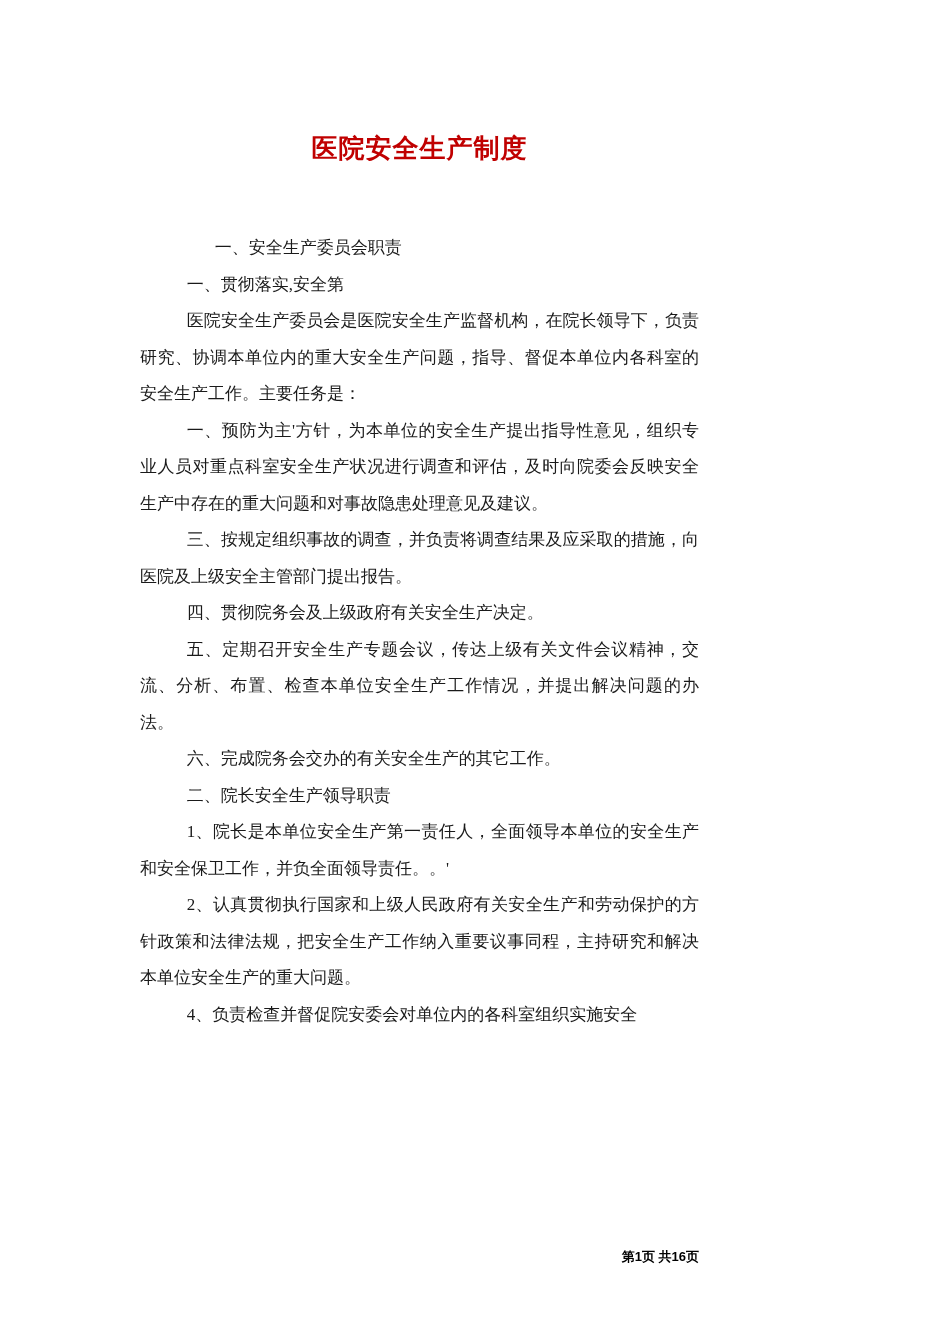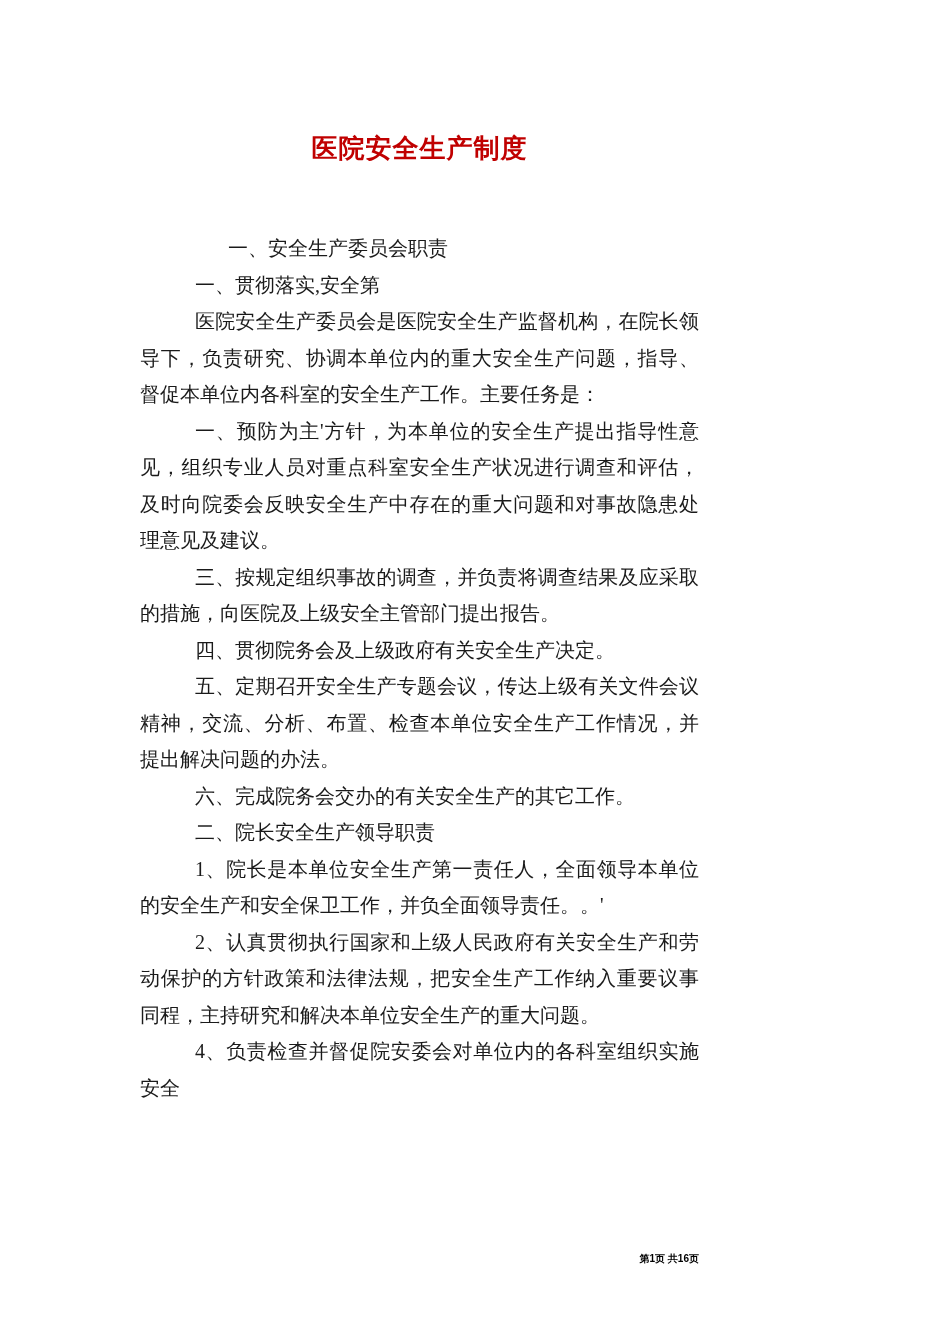--- a/index.html
+++ b/index.html
@@ -26,36 +26,36 @@
     margin: 0 0 64px 0;
     text-align: center;
     color: #c00000;
     font-weight: bold;
     font-size: 26px;
     line-height: 34px;
     letter-spacing: 1px;
   }
   .body p {
     margin: 0;
-    font-size: 20px;
+    font-size: 17px;
     line-height: 36.5px;
     color: #1a1a1a;
     text-align: justify;
     text-indent: 2.75em;
     word-break: break-all;
   }
   .body p.heading-first {
     text-indent: 4.4em;
   }
   .footer {
     position: absolute;
     right: 138px;
     bottom: 78px;
     font-family: "Liberation Sans", sans-serif;
-    font-size: 10px;
+    font-size: 13px;
     font-weight: bold;
     color: #000000;
   }
 </style>
 </head>
 <body>
 
 <div class="page">
   <div class="content">
     <h1 class="title">医院安全生产制度</h1>

